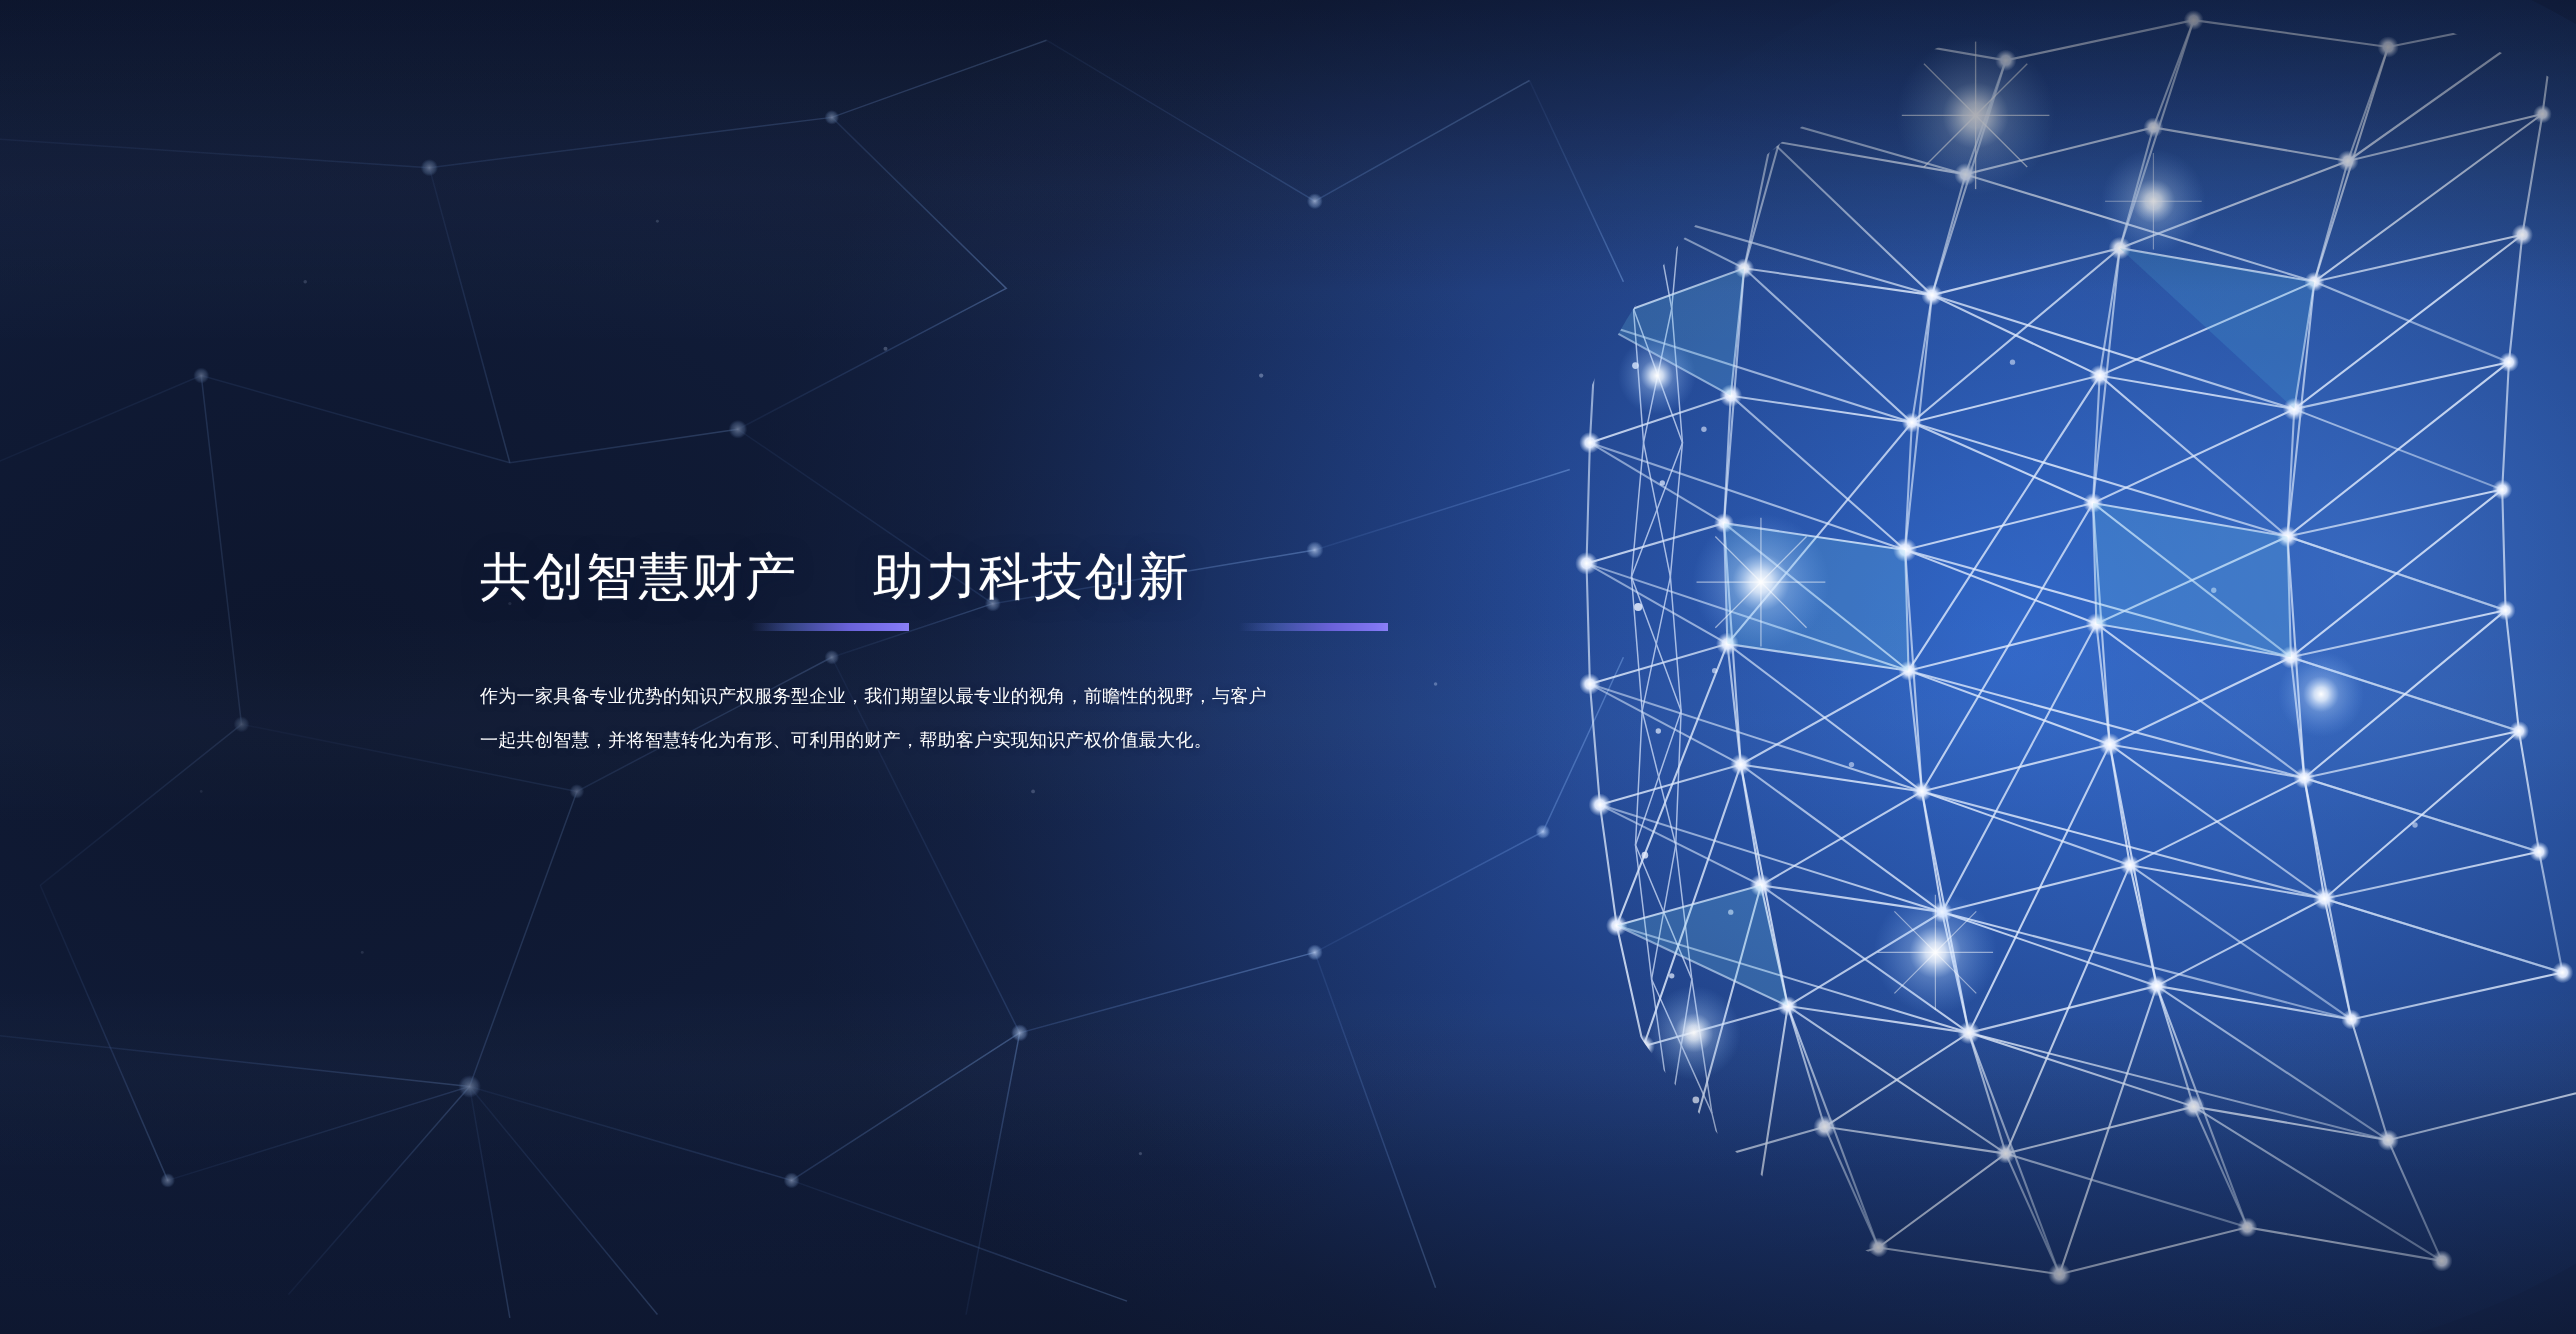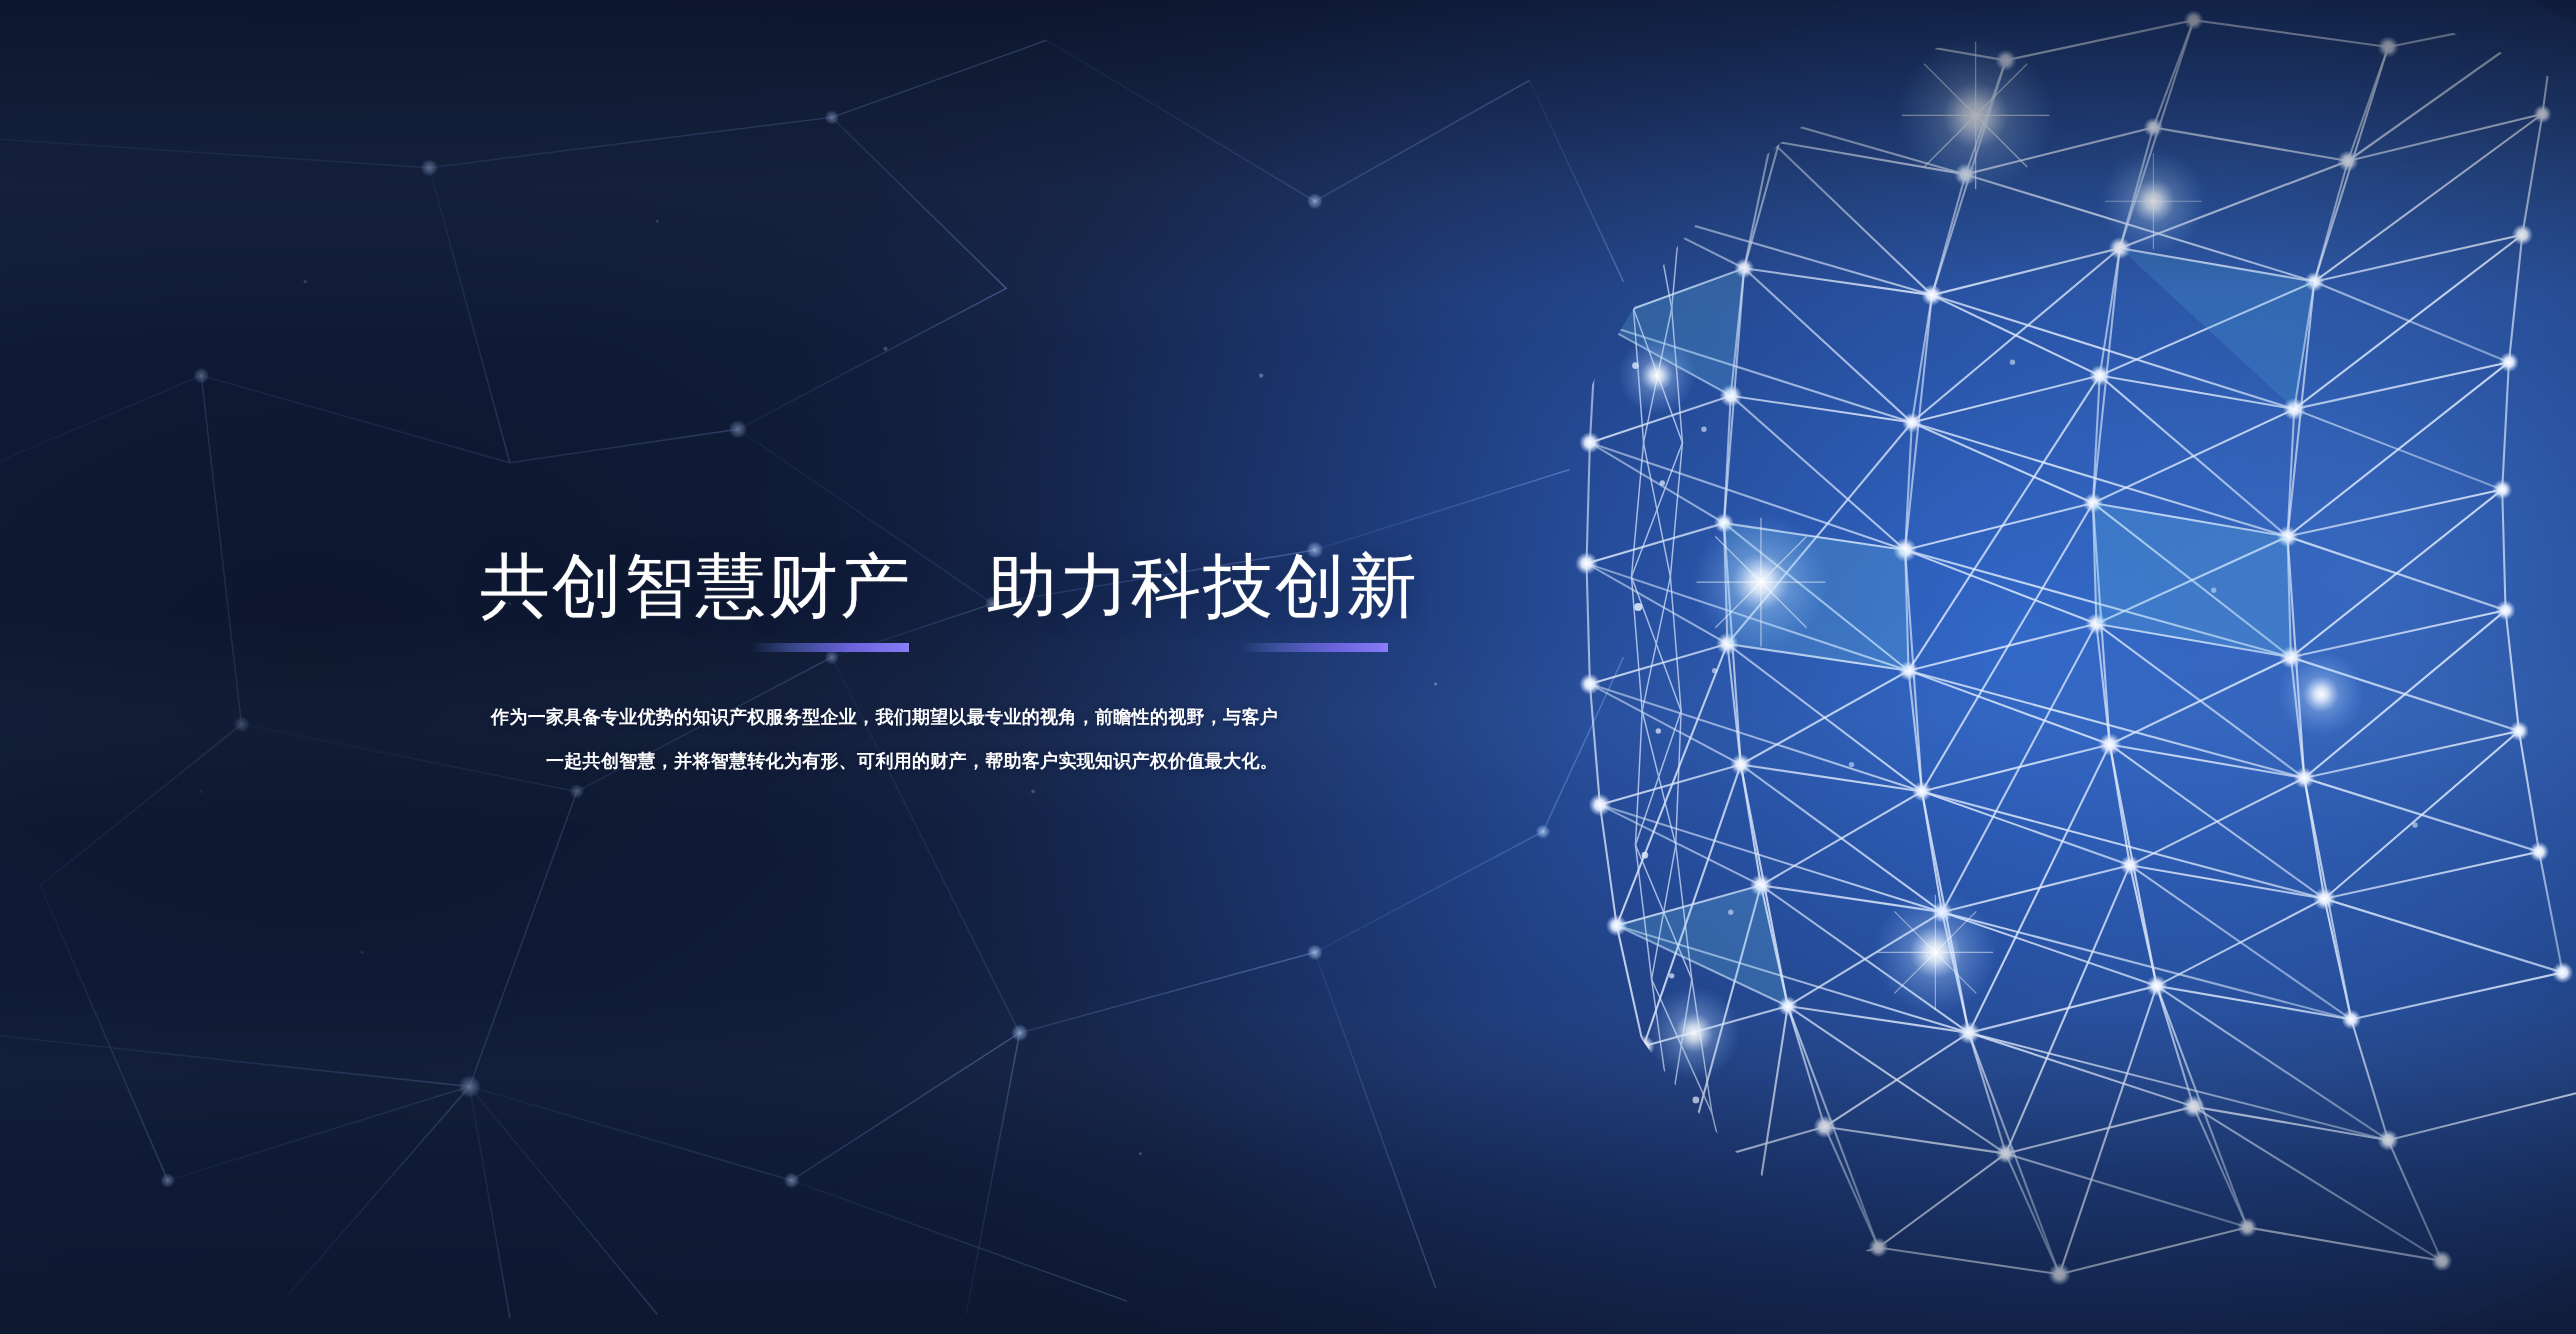--- a/index.html
+++ b/index.html
@@ -45,21 +45,21 @@
     position:absolute;
     left:480px;
     top:549px;
     width:979px;
     z-index:40;
   }
   #headline{
     position:relative;
     white-space:nowrap;
     color:#ffffff;
-    font-size:70px;
+    font-size:51px;
     line-height:1.08;
     font-weight:400;
     letter-spacing:2px;
     text-shadow:0 1.3px 19px rgba(10,22,55,0.55), 0 0 1.3px rgba(255,255,255,0.35);
   }
   #headline .phrase{display:inline-block;}
   #headline .gap{display:inline-block;width:75px;}
 
   .underline-row{
     position:relative;
@@ -76,23 +76,22 @@
   #underline-2{ left:759px; width:149px;
     background:linear-gradient(90deg, rgba(72,108,190,0.0) 0%, rgba(86,104,200,0.55) 26%, #6a62d9 62%, #8076f2 92%, #8a80f6 100%); }
 
   #body-copy{
     margin-top:35px;
     width:798px;
     color:#ffffff;
     font-size:18px;
     line-height:44px;
     letter-spacing:0.3px;
-    font-weight:700;
+    font-weight:400;
     text-shadow:0 0.7px 6.7px rgba(10,22,55,0.6);
-    text-align:right;
   }
 </style>
 </head>
 <body>
 
 <div id="banner">
 
   <div class="bg-base"></div>
 
   <svg class="layer" id="constellation-layer" viewBox="0 0 3840 1989" preserveAspectRatio="none">

